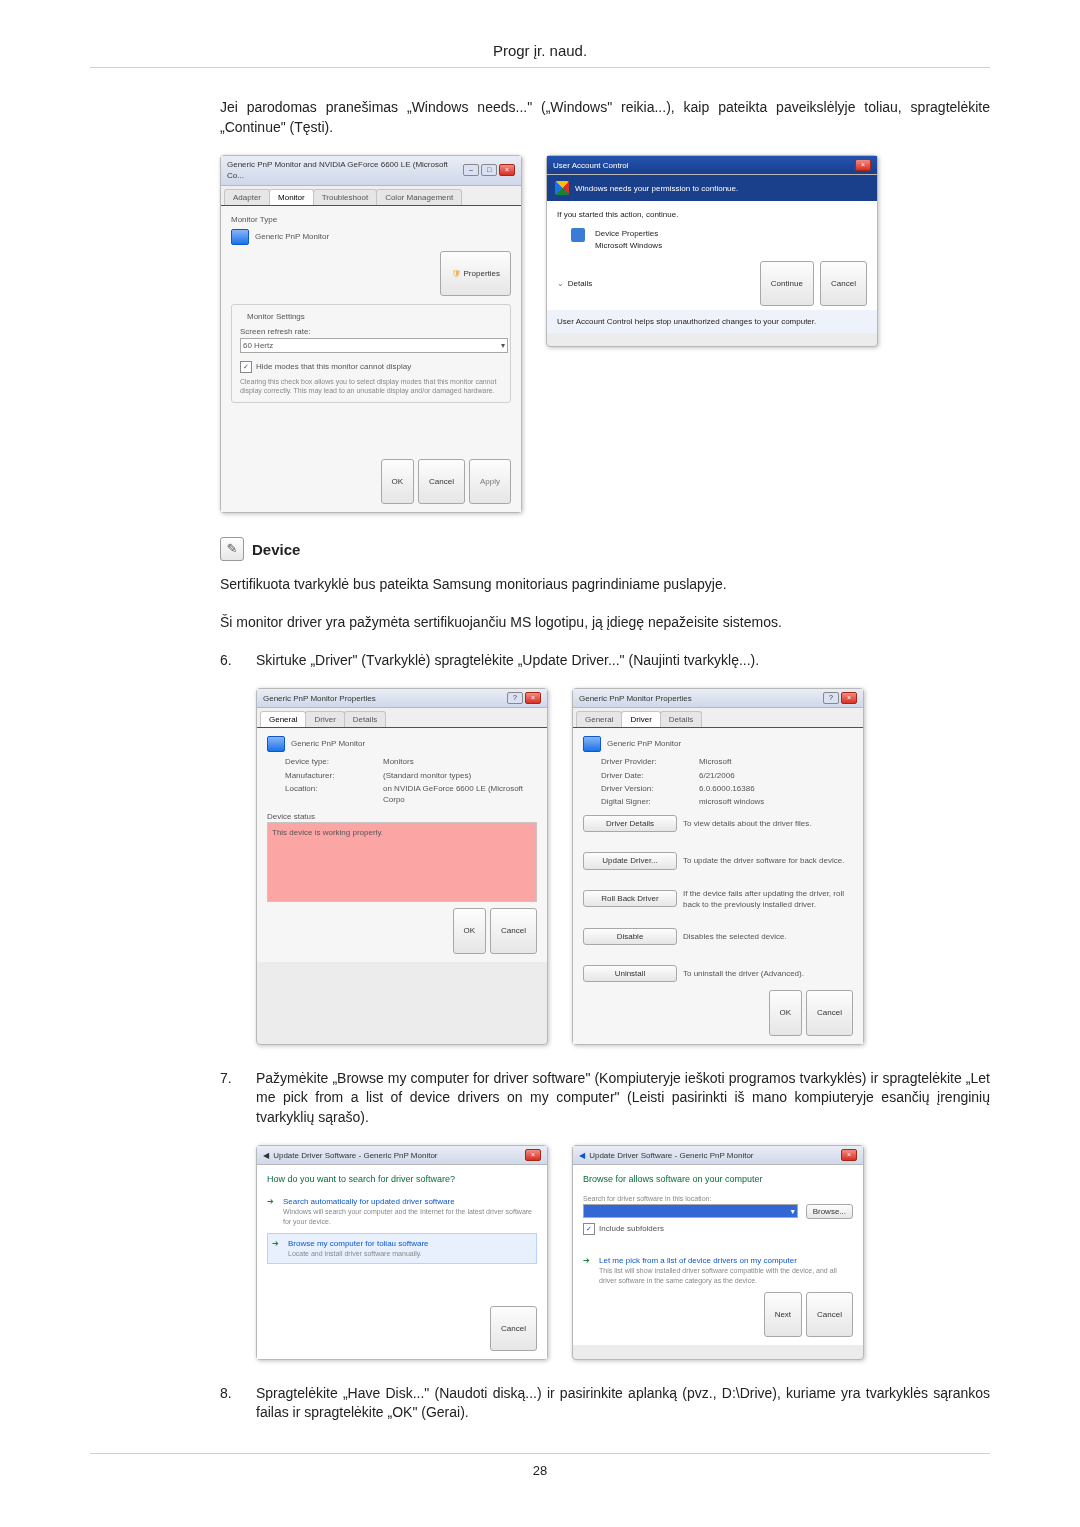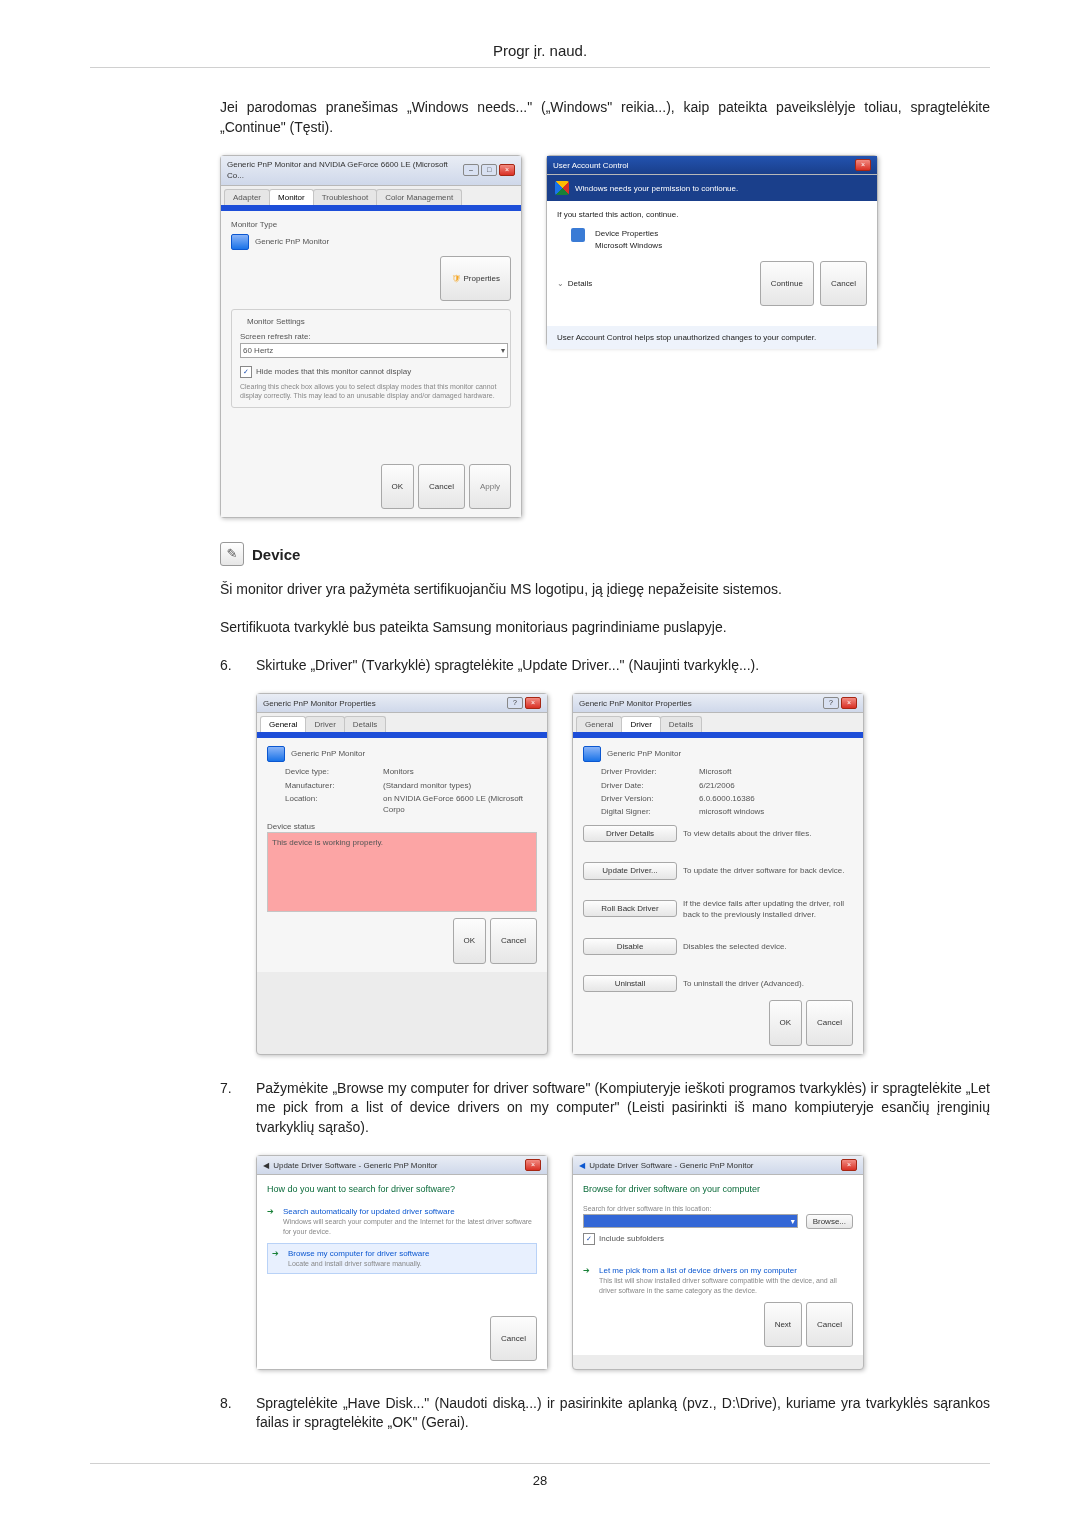--- a/index.html
+++ b/index.html
@@ -11,21 +11,21 @@
   .body{padding-left:130px}
   p.para{text-align:justify;margin:0 0 18px 0;font-size:14px}
   .figrow{display:flex;gap:24px;margin:0 0 24px 0}
   .win{border:1px solid #b8b8b8;background:#ececec;font-size:8px;border-radius:4px;box-shadow:1px 1px 4px rgba(0,0,0,.25)}
   .win .titlebar{display:flex;align-items:center;justify-content:space-between;background:linear-gradient(#e9edf5,#cfd8ea);border-bottom:1px solid #b8b8b8;padding:3px 6px;font-size:8px;color:#333}
   .win .titlebar.blue{background:linear-gradient(#2353b0,#1a3f8b);color:#fff}
   .closebox{display:flex;gap:2px}
   .wbtn{width:14px;height:10px;background:#d9e1f2;border:1px solid #888;border-radius:2px;font-size:7px;display:flex;align-items:center;justify-content:center}
   .wbtn.red{background:linear-gradient(#f28b82,#d93025);color:#fff;border-color:#a52714}
   .win .content{background:#f6f6f6;padding:8px 10px;color:#555}
-  .tabbar{display:flex;gap:0;border-bottom:6px solid #1d4ed8;background:#efefef;padding:3px 3px 0 3px}
+  .tabbar{display:flex;gap:0;border-bottom:1px solid #1d4ed8;background:#efefef;padding:3px 3px 0 3px}
   .tab{padding:2px 8px;font-size:8px;border:1px solid #c5c5c5;border-bottom:none;background:#e6e6e6;border-radius:3px 3px 0 0;margin-right:-1px;color:#555}
   .tab.active{background:#fff;color:#000}
   .fieldset{border:1px solid #d0d0d0;border-radius:3px;padding:6px 8px;margin-top:8px}
   .legend{font-size:8px;color:#555;margin:-12px 0 4px 4px;background:#f6f6f6;display:inline-block;padding:0 3px}
   .btn{display:inline-block;border:1px solid #a8a8a8;background:linear-gradient(#fdfdfd,#e6e6e6);border-radius:3px;padding:16px 10px;font-size:8px;color:#333;margin-left:4px}
   .btn.sm{padding:1px 6px}
   .row{display:flex;justify-content:flex-end;margin-top:6px}
   .sel{border:1px solid #a8a8a8;background:#fff;width:100%;font-size:8px;padding:1px 2px;display:flex;justify-content:space-between;align-items:center}
   .chk{width:10px;height:10px;border:1px solid #888;background:#fff;display:inline-flex;align-items:center;justify-content:center;font-size:7px;color:#2353b0;margin-right:4px}
   .note{display:flex;align-items:center;gap:8px;margin:18px 0 14px 0}
@@ -125,31 +125,31 @@
           <div class="detbox">
             <span style="display:flex;align-items:center;gap:4px">
                 <span class="grey">⌄</span>
                 <span>Details</span>
               </span>
             <span>
               <span class="btn">Continue</span>
               <span class="btn">Cancel</span>
             </span>
           </div>
-          <div style="background:#eef3fb;margin:20px -10px -8px -10px;padding:6px 10px;font-size:8px">User Account Control helps stop unauthorized changes to your computer.</div>
+          <div style="background:#eef3fb;margin:4px -10px -8px -10px;padding:6px 10px;font-size:8px">User Account Control helps stop unauthorized changes to your computer.</div>
         </div>
       </div>
     </div>
 
     <div class="note">
       <span class="note-icon">✎</span>
       <span class="note-label">Device</span>
     </div>
+    <p class="para">Sertifikuota tvarkyklė bus pateikta Samsung monitoriaus pagrindiniame puslapyje.</p>
     <p class="para">Ši monitor driver yra pažymėta sertifikuojančiu MS logotipu, ją įdiegę nepažeisite sistemos.</p>
-    <p class="para">Sertifikuota tvarkyklė bus pateikta Samsung monitoriaus pagrindiniame puslapyje.</p>
 
     <div class="step">
       <span class="num">6.</span>
       <span>Skirtuke „Driver" (Tvarkyklė) spragtelėkite „Update Driver..." (Naujinti tvarkyklę...).</span>
     </div>
 
     <div class="figrow" style="padding-left:36px">
 
       <div class="win" style="width:290px">
         <div class="titlebar">
@@ -250,21 +250,21 @@
           <div class="listitem">
             <span class="arrow">➔</span>
             <div>
                 <div class="link">Search automatically for updated driver software</div>
                 <div class="small">Windows will search your computer and the Internet for the latest driver software for your device.</div>
               </div>
           </div>
           <div class="listitem" style="background:#e8f0fe;border:1px solid #b9d2f7;padding:4px">
             <span class="arrow">➔</span>
             <div>
-                <div class="link">Browse my computer for driver software</div>
+                <div class="link">Browse my computer for toliau software</div>
                 <div class="small">Locate and install driver software manually.</div>
               </div>
           </div>
           <div style="height:30px"></div>
           <div class="row">
               <span class="btn">Cancel</span>
             </div>
         </div>
       </div>
 
@@ -272,21 +272,21 @@
         <div class="titlebar">
           <span style="display:flex;align-items:center;gap:4px">
               <span style="color:#0b57d0">◀</span>
               <span>Update Driver Software - Generic PnP Monitor</span>
             </span>
           <span class="closebox">
               <span class="wbtn red">×</span>
             </span>
         </div>
         <div class="content" style="background:#fff">
-          <div style="color:#0b6b3a;font-size:9px;margin-bottom:8px">Browse for driver software on your computer</div>
+          <div style="color:#0b6b3a;font-size:9px;margin-bottom:8px">Browse for allows software on your computer</div>
           <div class="small">Search for driver software in this location:</div>
           <div style="display:flex;gap:4px;align-items:center">
             <span class="sel" style="background:#3367d6;color:#fff;height:10px">
                 <span></span>
                 <span>▾</span>
               </span>
             <span class="btn sm">Browse...</span>
           </div>
           <div style="margin-top:4px"><span class="chk">✓</span><span>Include subfolders</span></div>
           <div class="listitem" style="margin-top:20px">

